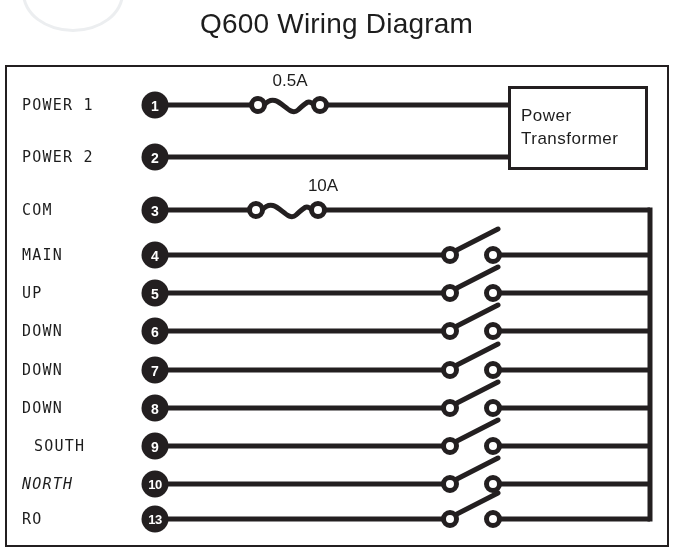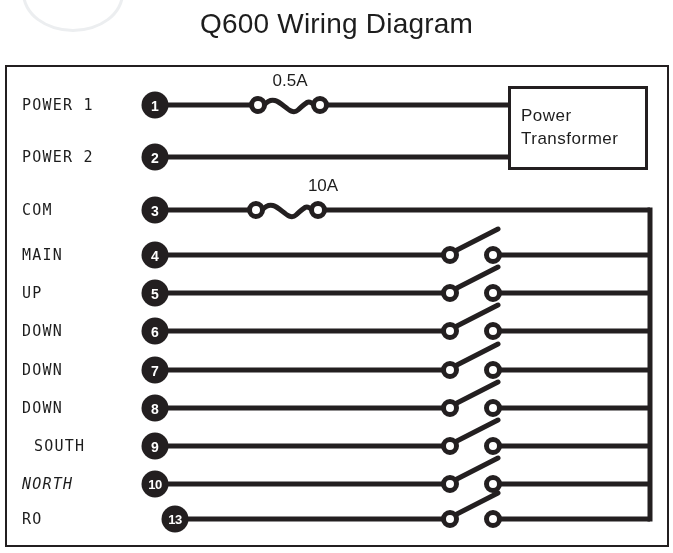--- a/index.html
+++ b/index.html
@@ -195,21 +195,21 @@
       <div class="terminal" style="left: 155px; top: 105px;">1</div>
       <div class="terminal" style="left: 155px; top: 157px;">2</div>
       <div class="terminal" style="left: 155px; top: 210px;">3</div>
       <div class="terminal" style="left: 155px; top: 255px;">4</div>
       <div class="terminal" style="left: 155px; top: 293px;">5</div>
       <div class="terminal" style="left: 155px; top: 331px;">6</div>
       <div class="terminal" style="left: 155px; top: 370px;">7</div>
       <div class="terminal" style="left: 155px; top: 408px;">8</div>
       <div class="terminal" style="left: 155px; top: 446px;">9</div>
       <div class="terminal wide" style="left: 155px; top: 484px;">10</div>
-      <div class="terminal wide" style="left: 155px; top: 519px; margin-left: 20px;">13</div>
+      <div class="terminal wide" style="left: 155px; top: 519px;">13</div>
     </div>
   <div id="fuse-labels-layer">
       <div class="fuse-label" style="left: 290px; top: 91px;">0.5A</div>
       <div class="fuse-label" style="left: 275px; top: 196px; margin-left: 48px;">10A</div>
     </div>
 
   <div id="transformer-box">
     <div class="transformer-line">Power</div>
     <div class="transformer-line">Transformer</div>
   </div>

